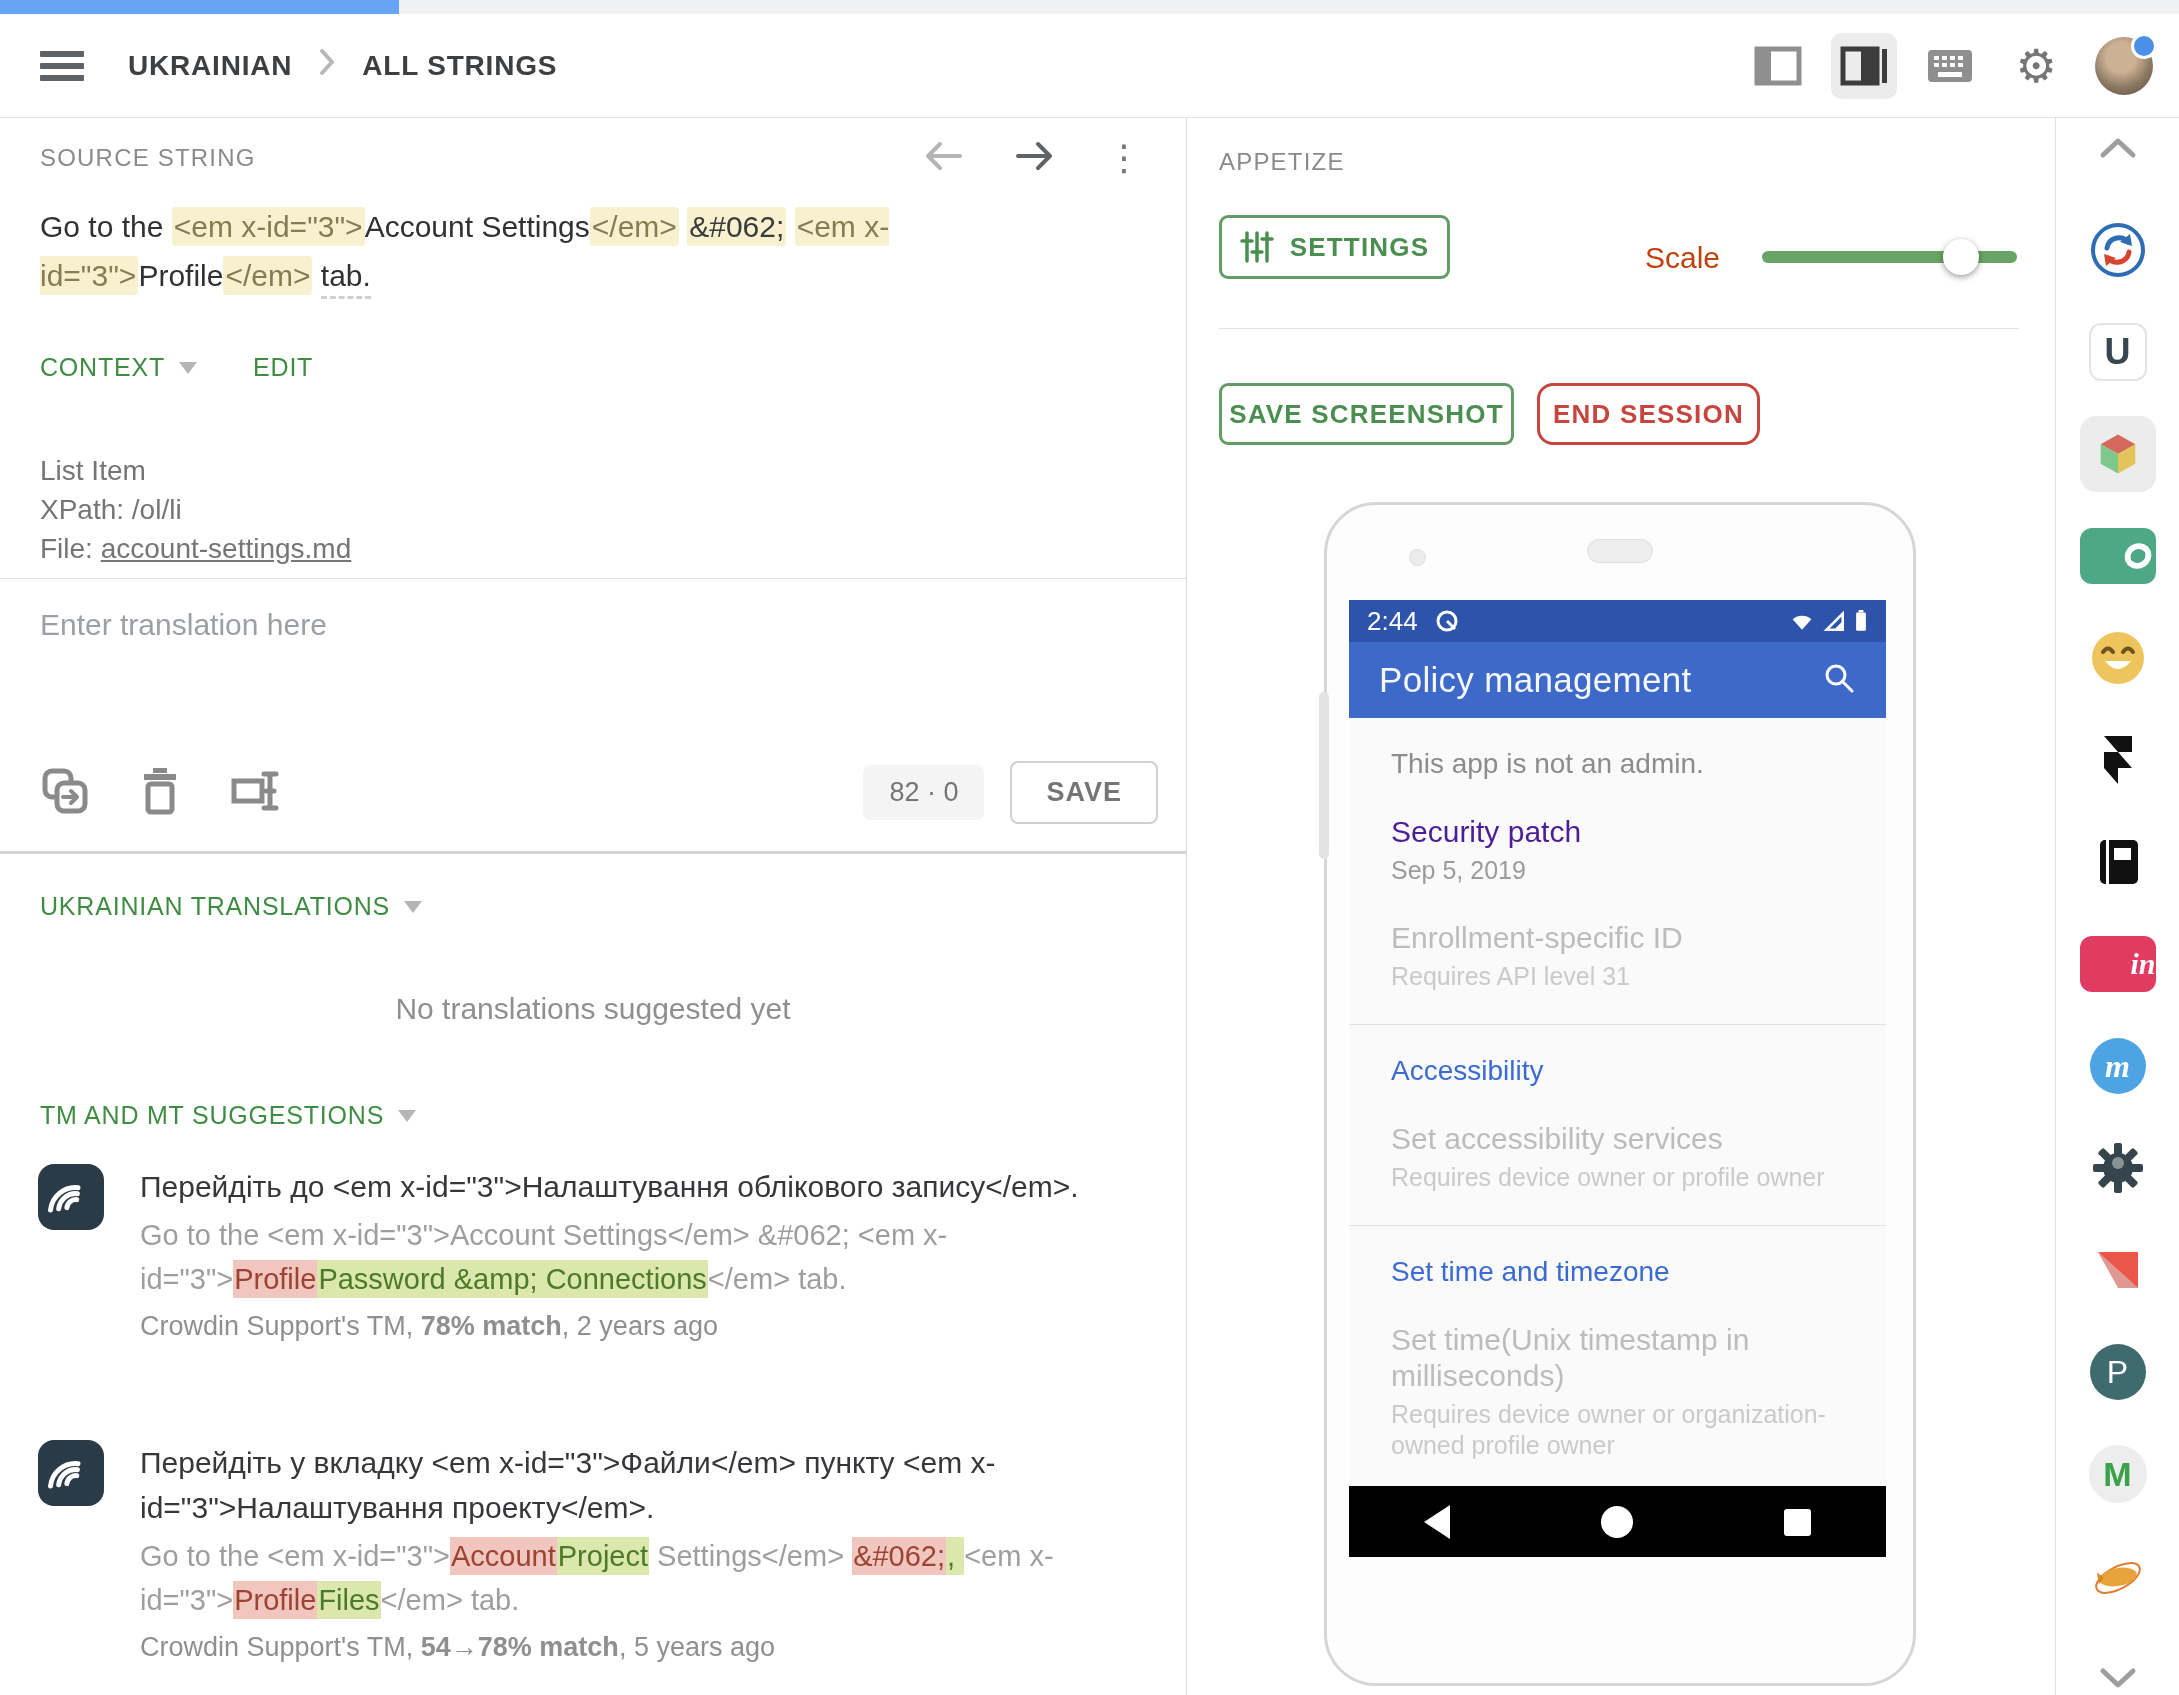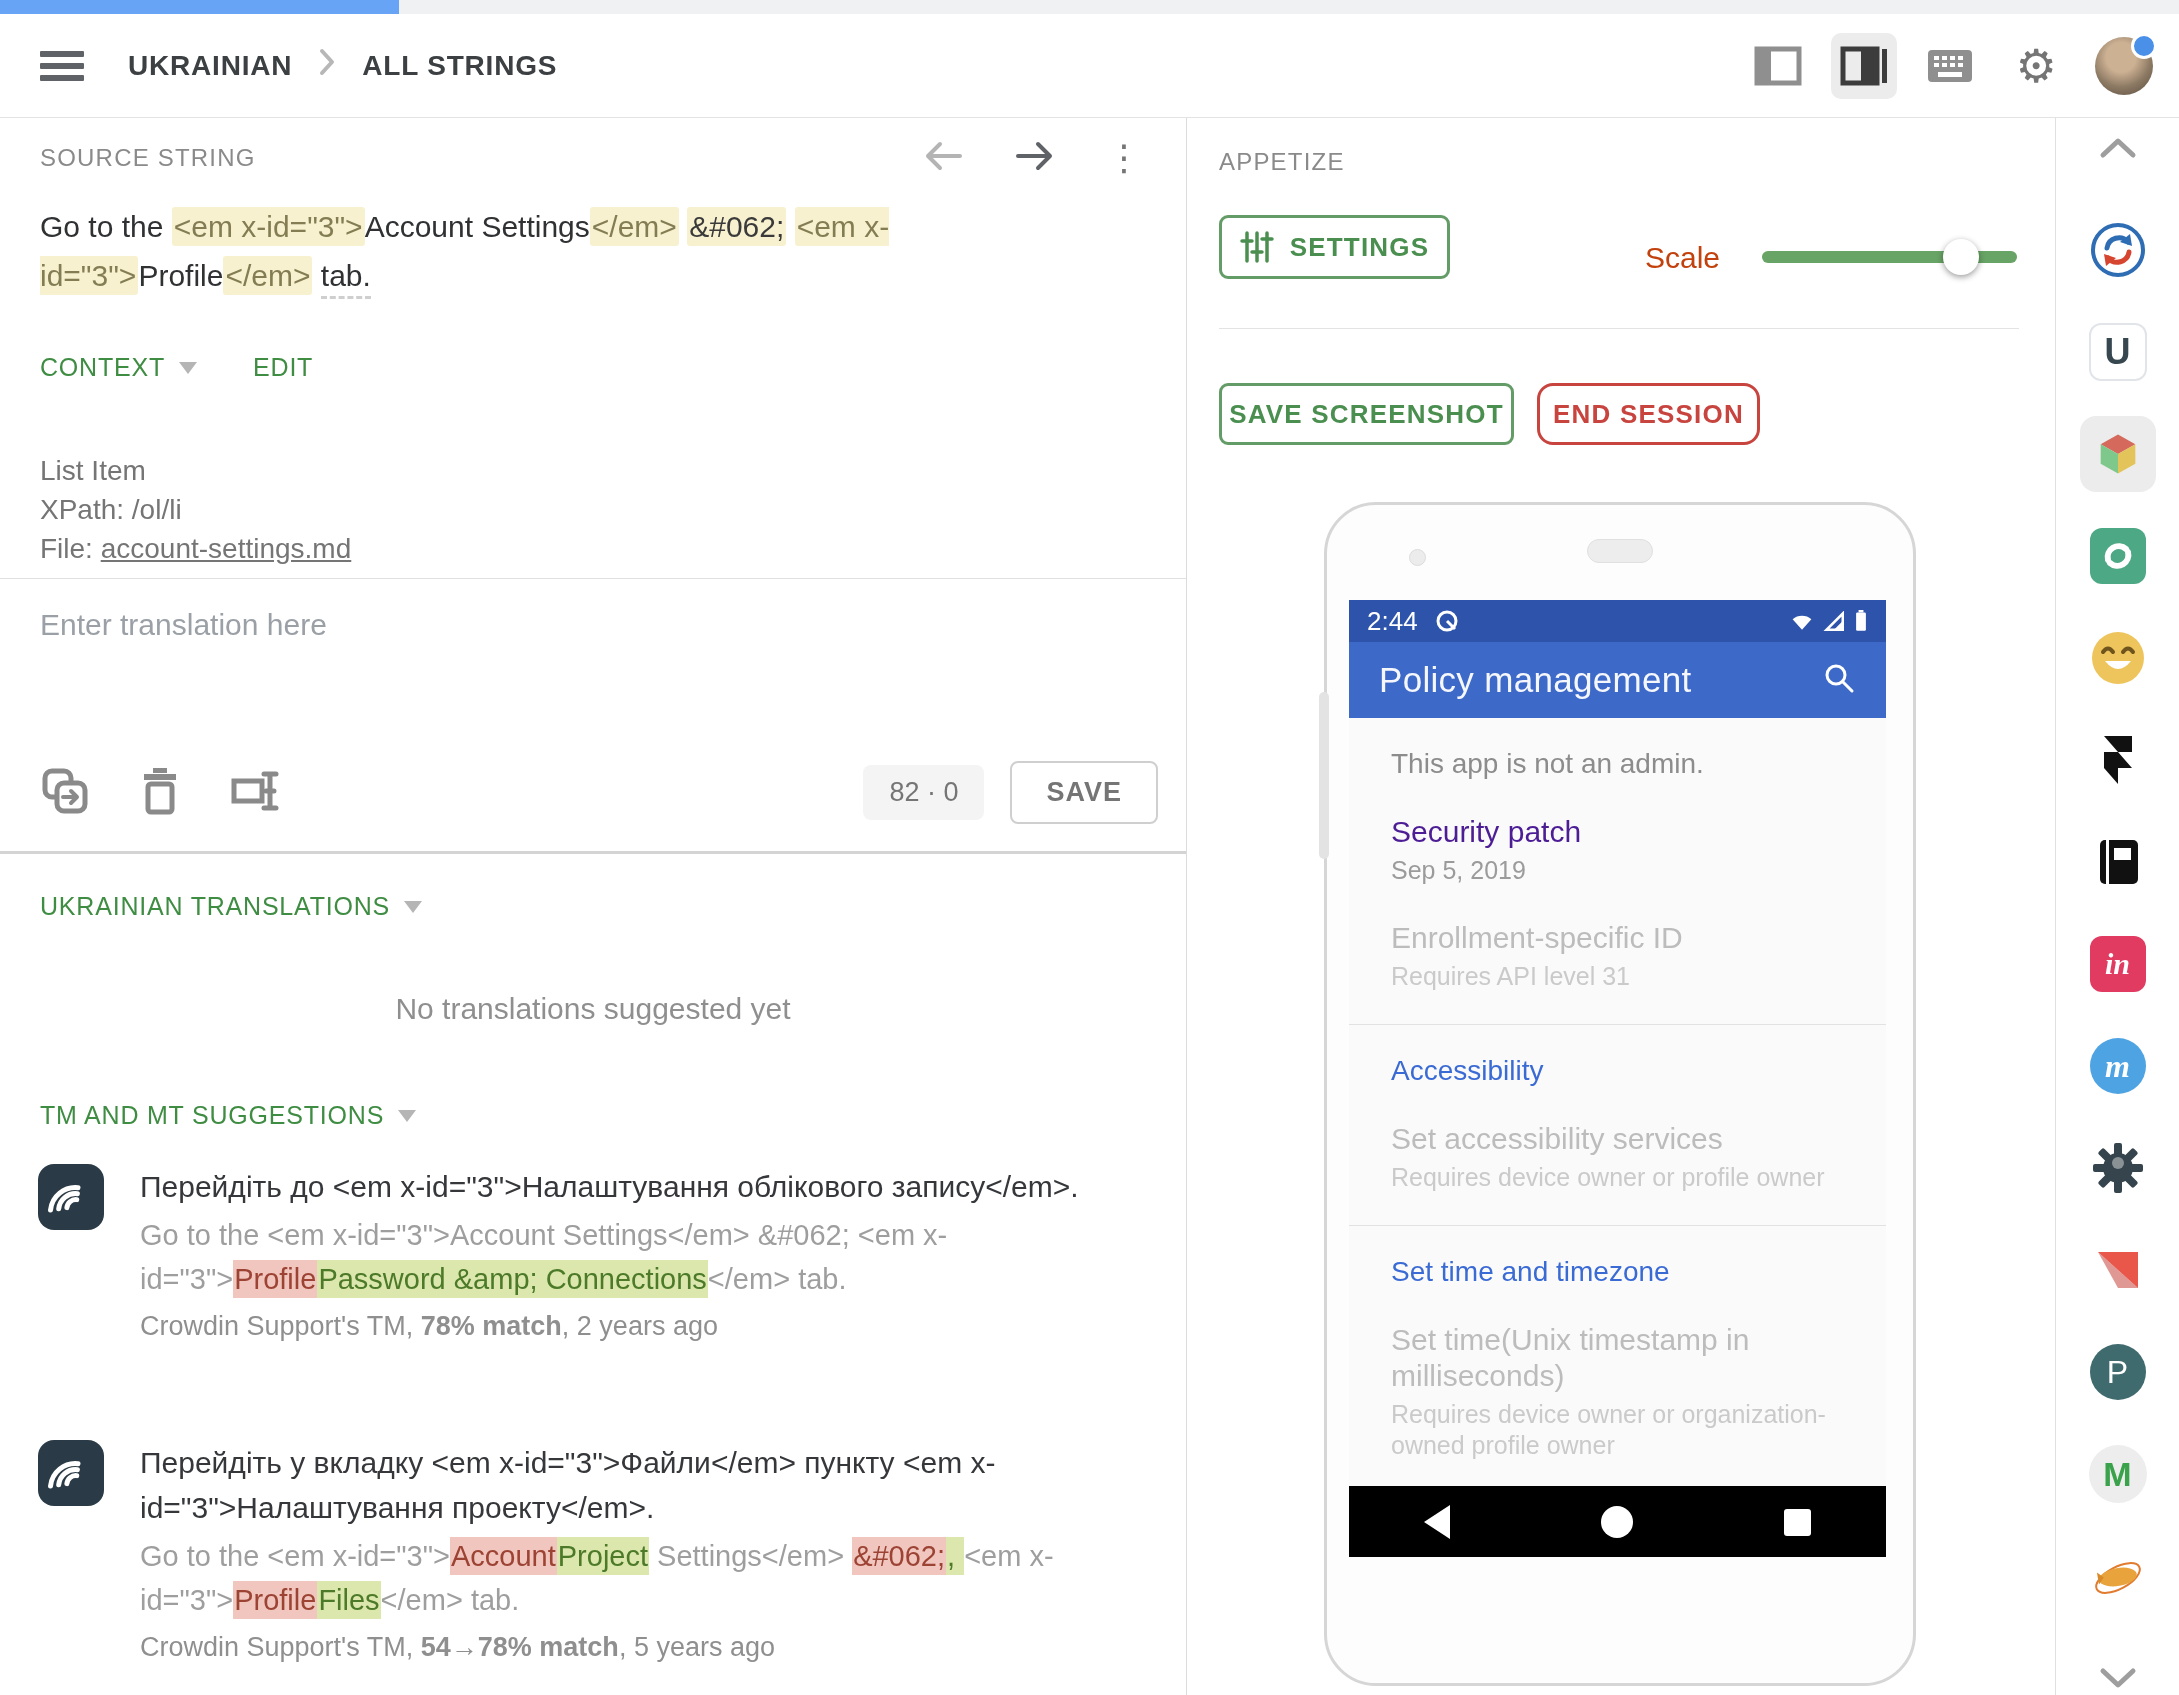--- a/index.html
+++ b/index.html
@@ -94,21 +94,21 @@
   .p-item.disabled .p-sub{color:#cacaca;}
   .p-divider{margin:32px 0 0 -42px;width:537px;border-top:1px solid #e2e2e2;}
   .p-section{margin-top:30px;font-size:28px;font-weight:500;color:#3a6ad4;}
   .navbar{height:72px;background:#000;display:flex;align-items:center;justify-content:space-around;}
   .nav-back{width:0;height:0;border-top:17px solid transparent;border-bottom:17px solid transparent;border-right:26px solid #fff;}
   .nav-home{width:32px;height:32px;border-radius:50%;background:#fff;}
   .nav-recents{width:27px;height:27px;background:#fff;border-radius:3px;}
   
   .rail-item{width:76px;height:48px;margin-bottom:54px;display:flex;align-items:center;justify-content:center;flex:none;cursor:pointer;}
   .rail-item.sel{background:#ececec;border-radius:16px;height:76px;margin-top:-14px;margin-bottom:40px;}
-  .tile{width:56px;height:56px;border-radius:12px;display:flex;align-items:center;justify-content:center;}
+  .tile{width:76px;height:56px;border-radius:12px;display:flex;align-items:center;justify-content:flex-end;}
   .u-tile{background:#fff;border:2px solid #e1e5ea;border-radius:12px;width:54px;height:54px;display:flex;align-items:center;justify-content:center;font-size:36px;font-weight:bold;color:#37474f;}
   .g-tile{background:#4ca885;}
   .in-tile{background:#e13b62;color:#fff;font-style:italic;font-weight:bold;font-size:30px;font-family:"Liberation Serif","DejaVu Serif",serif;}
   .m-circle{width:56px;height:56px;border-radius:50%;background:#4ea3e3;display:flex;align-items:center;justify-content:center;color:#fff;font-style:italic;font-size:32px;font-weight:bold;font-family:"Liberation Serif","DejaVu Serif",serif;}
   .p-circle{width:56px;height:56px;border-radius:50%;background:#3f6a6e;display:flex;align-items:center;justify-content:center;color:#fff;font-size:32px;}
   .med-circle{width:58px;height:58px;border-radius:50%;background:#ededed;display:flex;align-items:center;justify-content:center;color:#3aa24a;font-weight:bold;font-size:34px;}
   .smiley{width:54px;height:54px;}
 </style>
 </head>
 <body>

